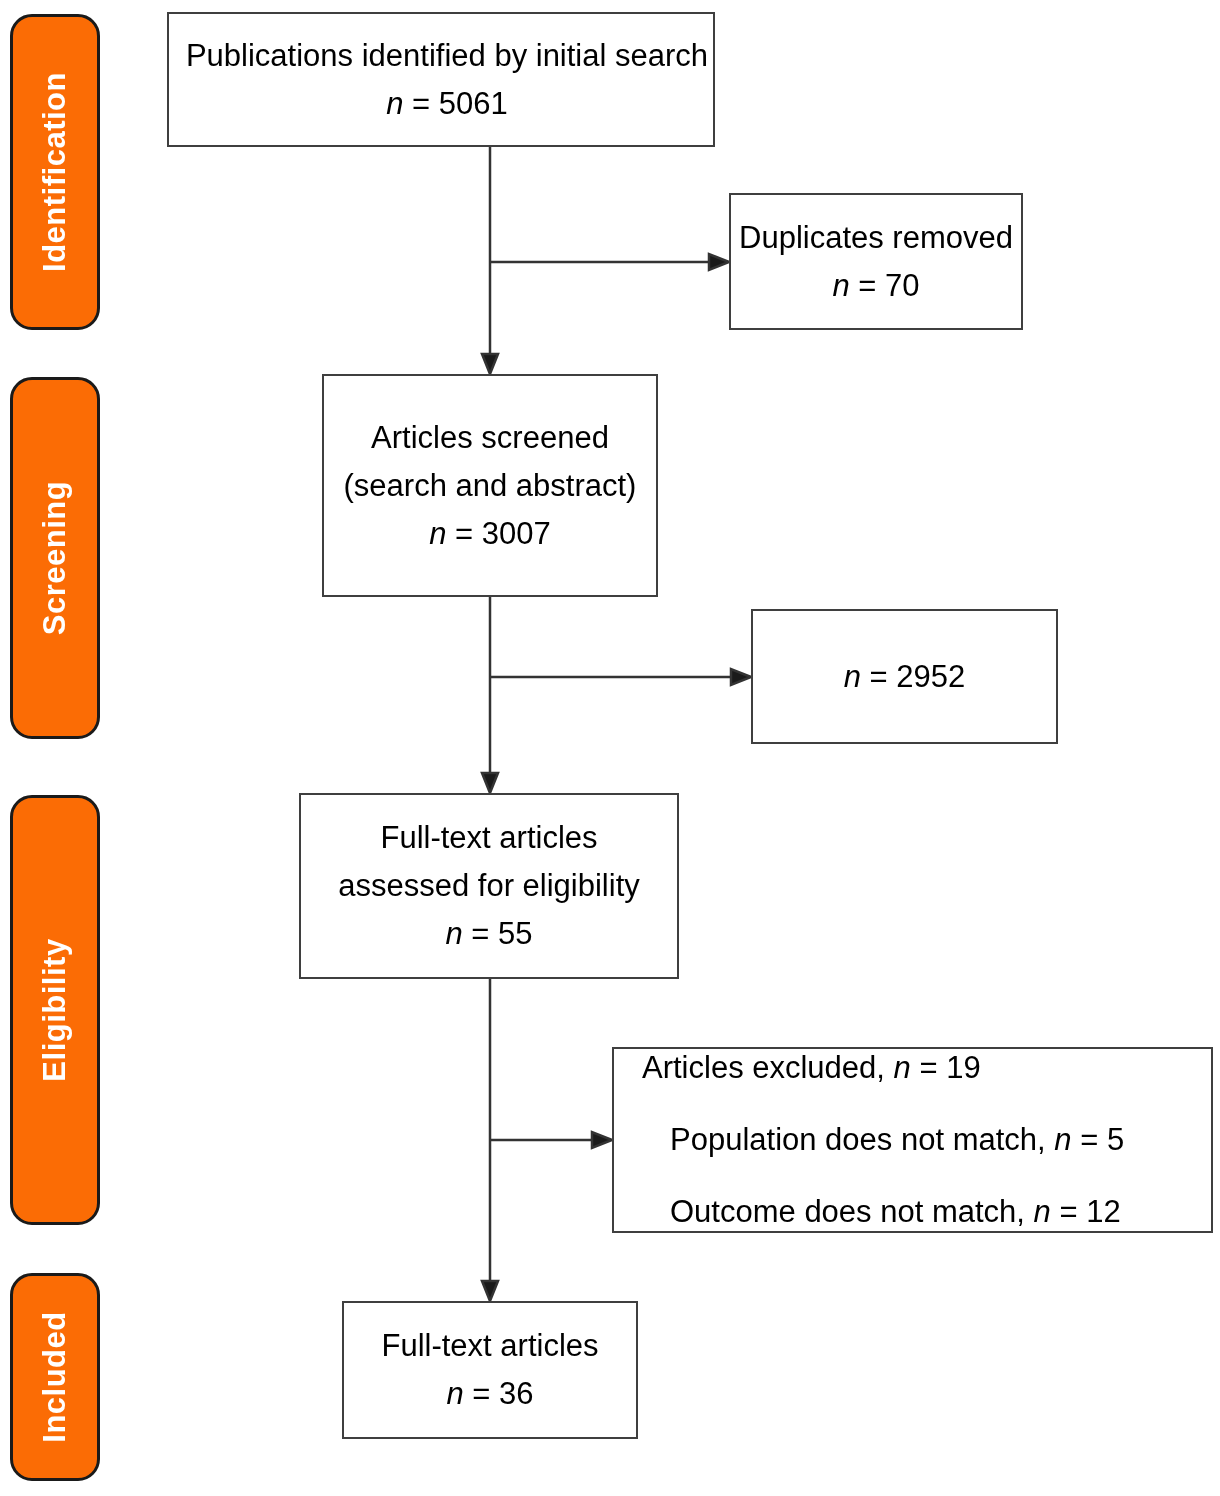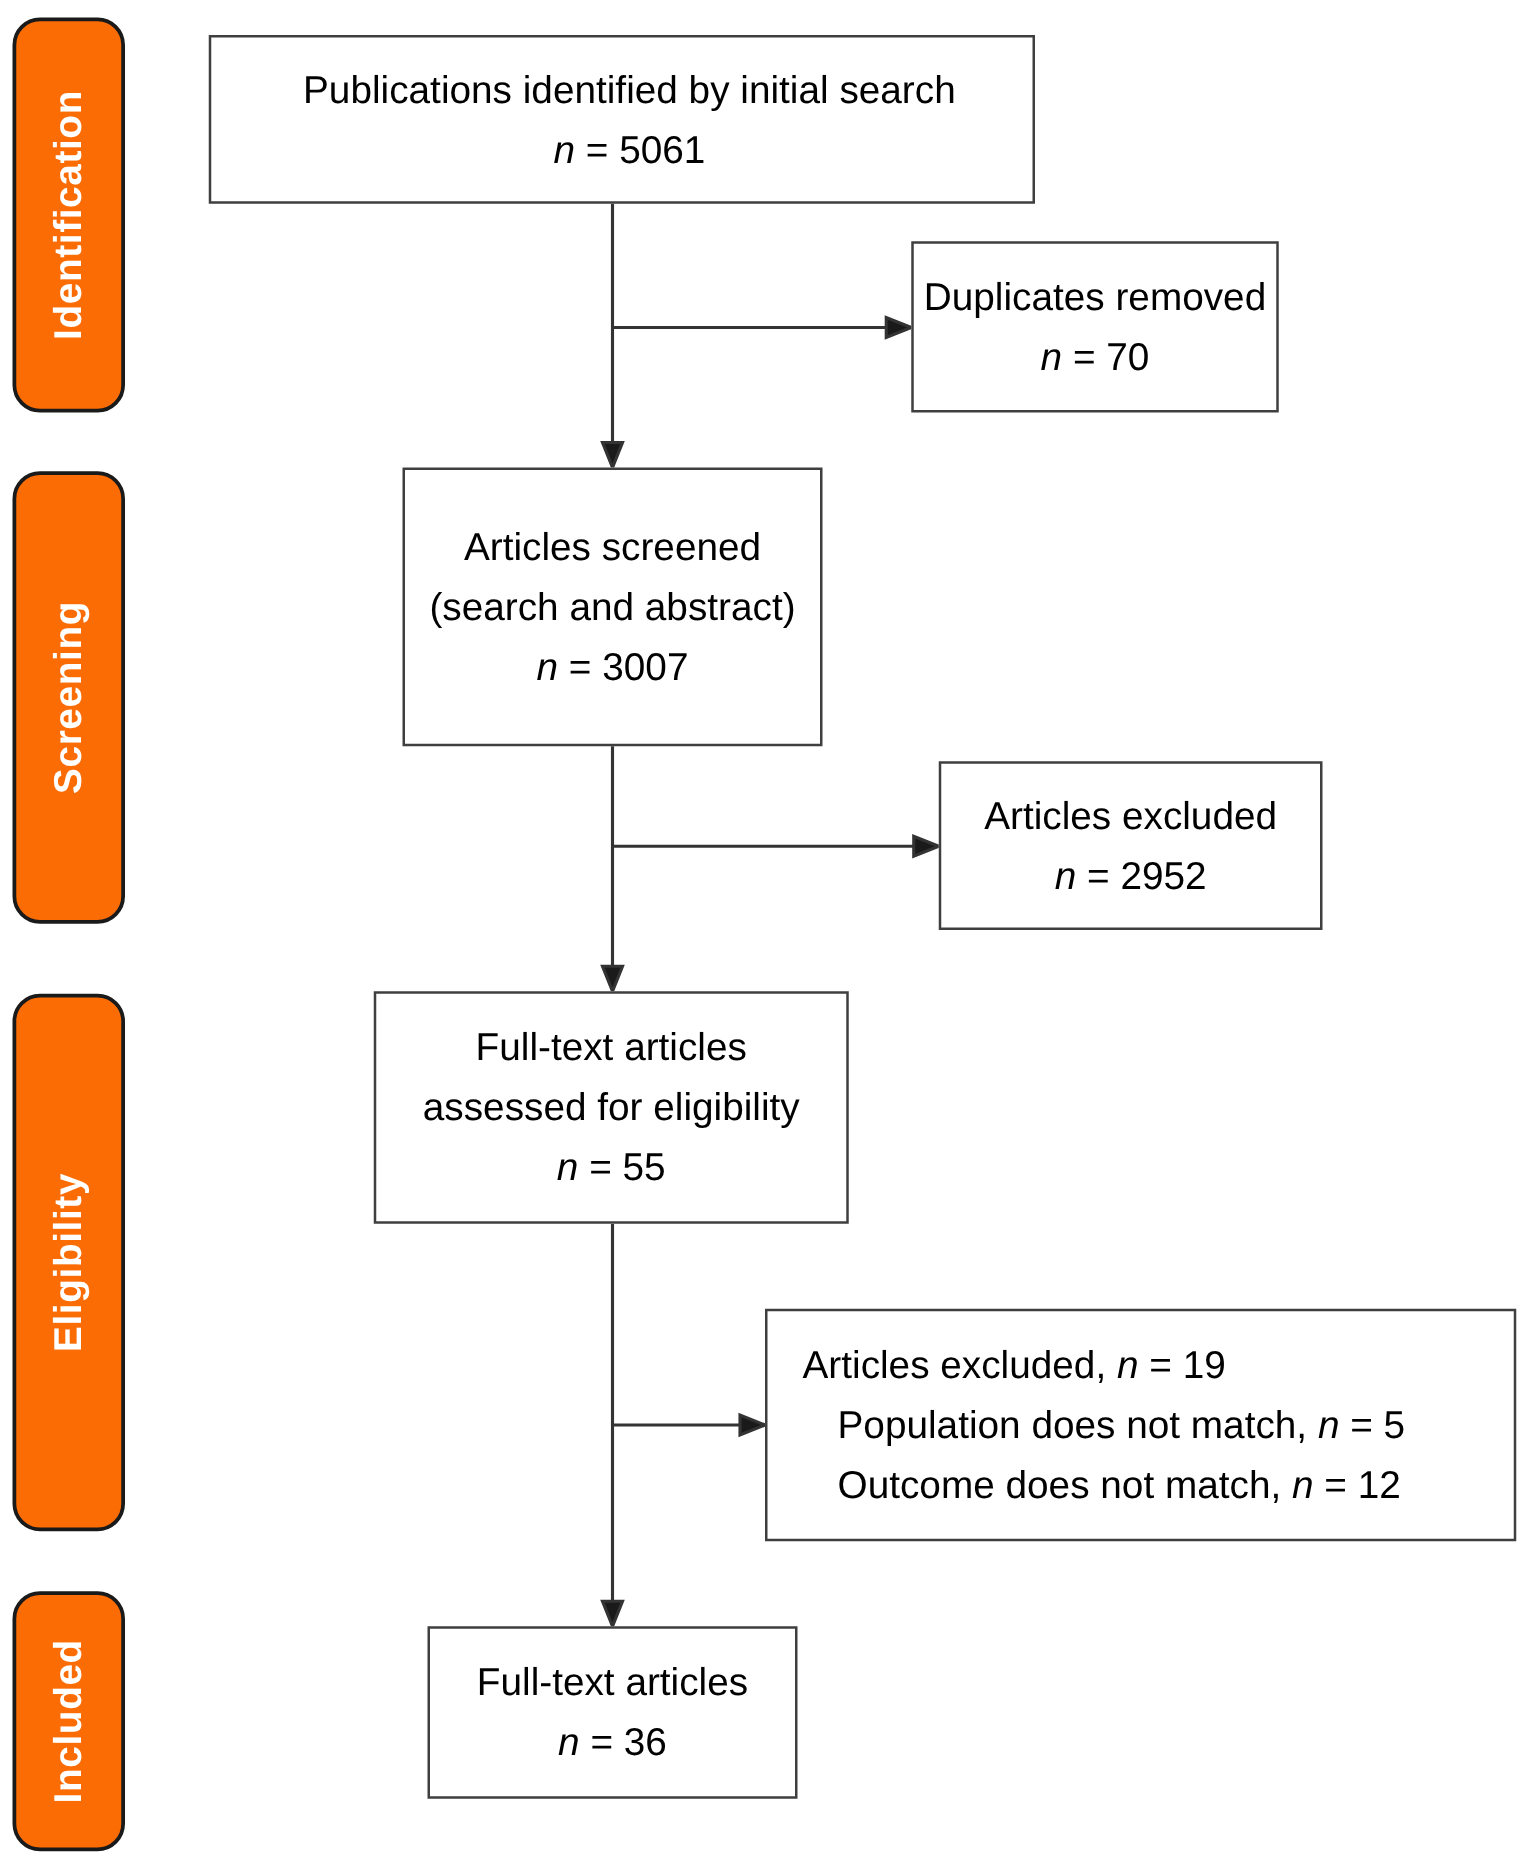--- a/index.html
+++ b/index.html
@@ -47,20 +47,21 @@
     flex-direction: column;
     justify-content: center;
     align-items: center;
     text-align: center;
     font-size: 31px;
     line-height: 48px;
   }
   .fbox.left-align {
     align-items: flex-start;
     text-align: left;
+    gap: 24px;
   }
   .nsym { font-style: italic; }
   .row-indent { padding-left: 56px; }
   .row-flush  { padding-left: 28px; }
 </style>
 </head>
 <body>
 
 <div class="canvas">
 
@@ -93,38 +94,37 @@
   <div class="stage" style="top:377px;height:362px;">
     <span class="vlabel">Screening</span>
   </div>
   <div class="stage" style="top:795px;height:430px;">
     <span class="vlabel">Eligibility</span>
   </div>
   <div class="stage" style="top:1273px;height:208px;">
     <span class="vlabel">Included</span>
   </div>
 
-  <div class="fbox" style="left:167px;top:28px;width:661px;height:135px;padding-left:12px;">
+  <div class="fbox" style="left:167px;top:12px;width:548px;height:135px;padding-left:12px;">
     <div>Publications identified by initial search</div>
     <div><i class="nsym">n</i> <span>= 5061</span></div>
   </div>
 
   <div class="fbox" style="left:729px;top:193px;width:294px;height:137px;">
     <div>Duplicates removed</div>
     <div><i class="nsym">n</i> <span>= 70</span></div>
   </div>
 
   <div class="fbox" style="left:322px;top:374px;width:336px;height:223px;">
     <div>Articles screened</div>
     <div>(search and abstract)</div>
     <div><i class="nsym">n</i> <span>= 3007</span></div>
   </div>
 
   <div class="fbox" style="left:751px;top:609px;width:307px;height:135px;">
-    <div>Articles excluded</div>
     <div><i class="nsym">n</i> <span>= 2952</span></div>
   </div>
 
   <div class="fbox" style="left:299px;top:793px;width:380px;height:186px;">
     <div>Full-text articles</div>
     <div>assessed for eligibility</div>
     <div><i class="nsym">n</i> <span>= 55</span></div>
   </div>
 
   <div class="fbox left-align" style="left:612px;top:1047px;width:601px;height:186px;">

